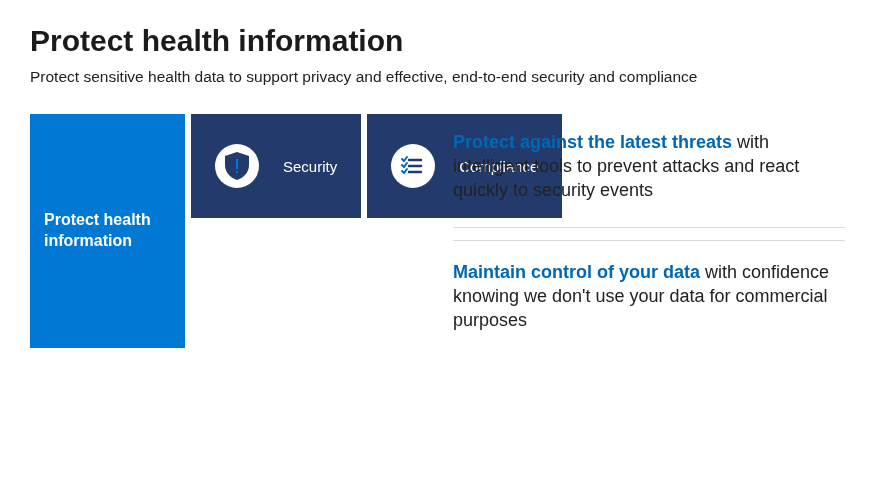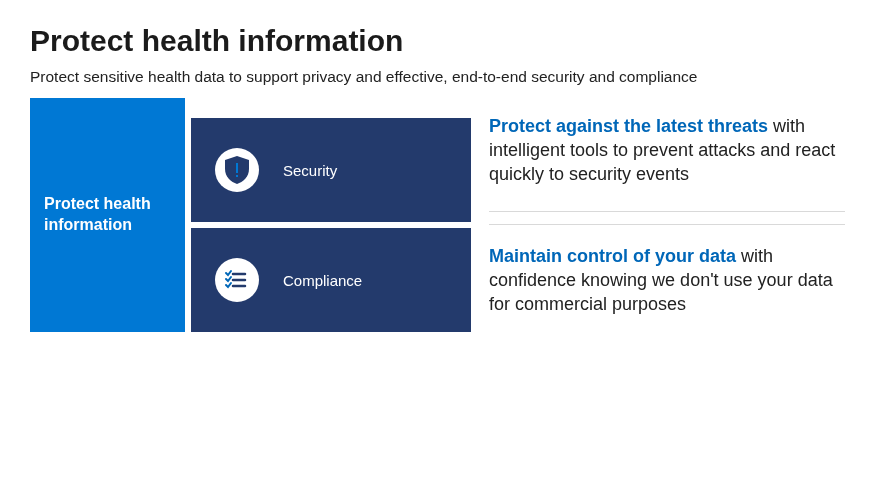--- a/index.html
+++ b/index.html
@@ -1,23 +1,23 @@
 <!DOCTYPE html>
 <html><head>
 <meta charset="utf-8">
 <style>
   * { box-sizing: border-box; margin: 0; padding: 0; }
   html, body { width: 887px; height: 500px; font-family: "Segoe UI", Arial, sans-serif; background: #fff; color: #1b1b1b; }
   .page { padding: 24px 42px 20px 30px; }
   .title { font-size: 30px; font-weight: 600; margin-bottom: 10px; }
-  .subtitle { font-size: 15.5px; font-weight: 400; margin-bottom: 12px; color: #222; }
+  .subtitle { font-size: 15.5px; font-weight: 400; margin-bottom: 28px; color: #222; }
   .grid { display: flex; gap: 6px; }
   .left-tile { width: 155px; background: #0078d4; color: #fff; display: flex; align-items: center; padding: 0 14px; }
   .left-tile .label { font-size: 16px; font-weight: 600; line-height: 1.3; }
-  .mid-col { display: flex; flex-direction: column; gap: 6px; width: 280px; margin-top: 20px; }
+  .mid-col { display: flex; flex-direction: row; gap: 6px; width: 244px; }
   .card { background: #233a6c; color: #fff; display: flex; align-items: center; gap: 24px; padding: 0 24px; height: 104px; }
   .card .card-label { font-size: 15px; font-weight: 400; color: #fff; }
   .icon-circle { width: 44px; height: 44px; border-radius: 50%; background: #fff; display: flex; align-items: center; justify-content: center; flex-shrink: 0; }
   .icon-circle svg { display: block; }
   .right-col { flex: 1; display: flex; flex-direction: column; width: 370px; padding-left: 12px; }
   .desc-block { height: 104px; display: flex; flex-direction: column; justify-content: center; }
   .desc-text { font-size: 18px; line-height: 1.35; color: #222; }
   .desc-text .lead { color: #0067b8; font-weight: 600; }
   .divider { border: none; border-top: 1px solid #d9d9d9; margin: 3px 0; }
   .spacer { height: 6px; }

